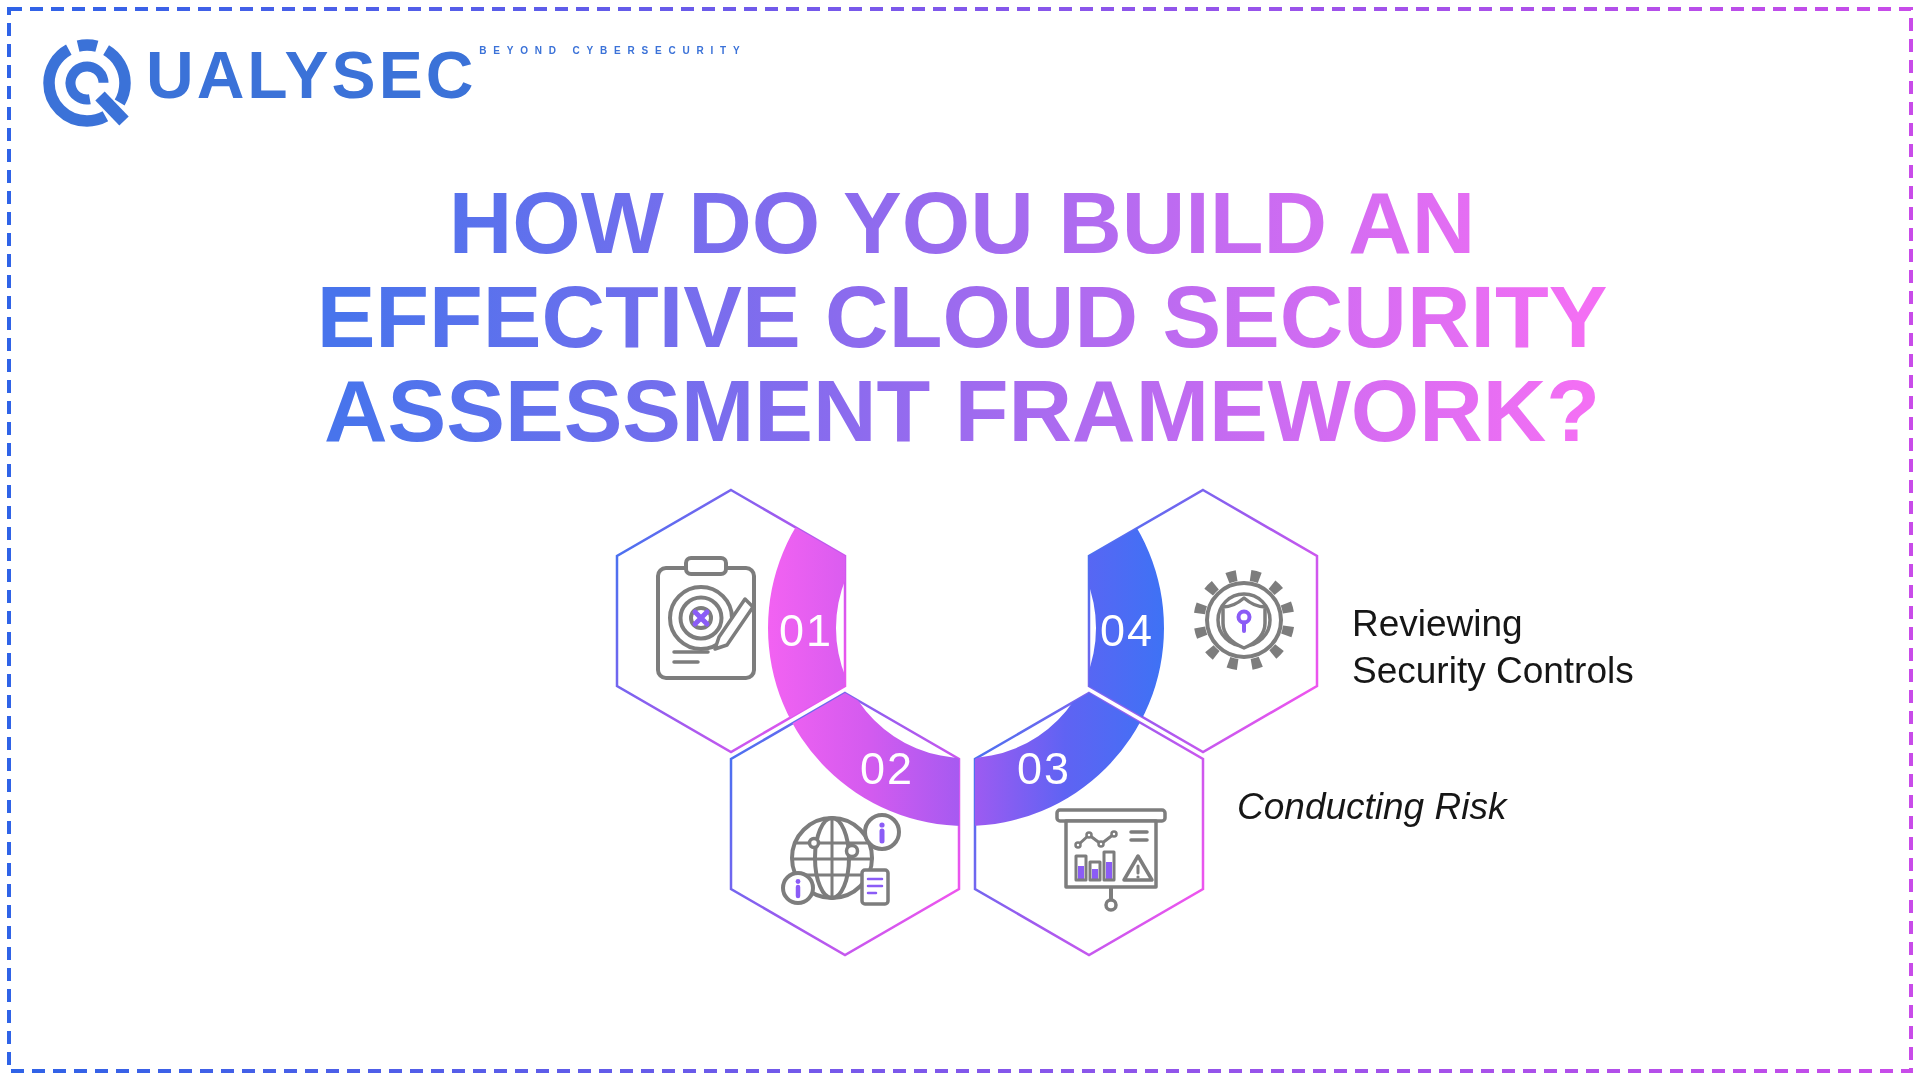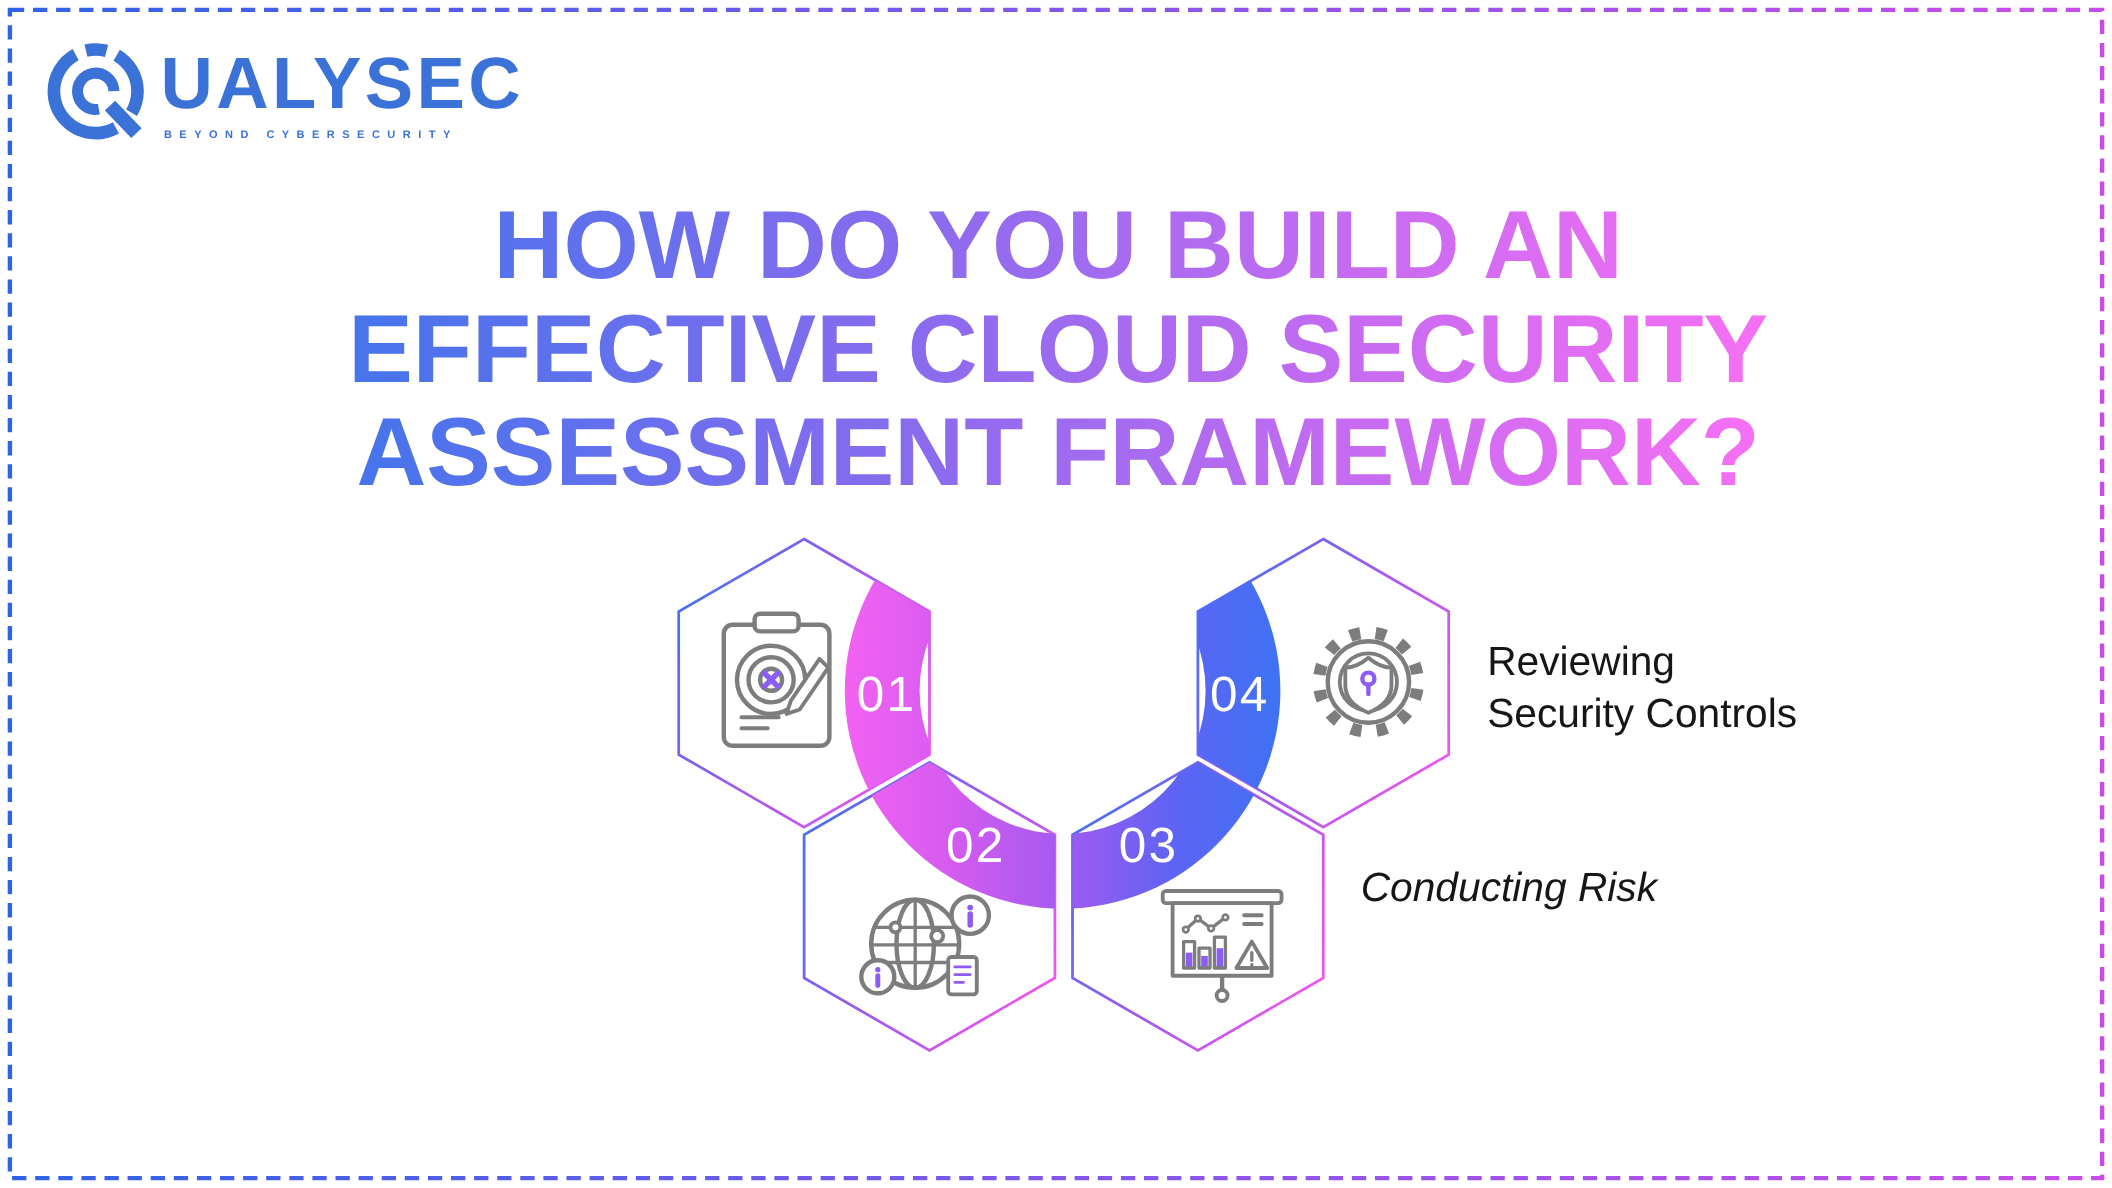--- a/index.html
+++ b/index.html
@@ -4,31 +4,31 @@
 <style>
   html,body { margin:0; padding:0; }
   body {
     width:1920px; height:1080px; position:relative; overflow:hidden;
     background:#ffffff; font-family:"Liberation Sans", sans-serif;
   }
   .scene { position:absolute; left:0; top:0; }
 
   
   .logo { position:absolute; top:36px; left:40px; display:flex; align-items:flex-start; gap:12px; }
-  .logo-text { display:flex; flex-direction:column; }
+  .logo-text { display:flex; }
   .wordmark { font-size:66px; font-weight:bold; color:#3B72D8; letter-spacing:3px; line-height:1.0; margin-top:6px; }
   .tagline  { font-size:10px; font-weight:bold; color:#3B72D8; letter-spacing:6.8px; margin-top:9px; padding-left:3px; }
 
   
   .label { position:absolute; font-size:37px; line-height:47px; color:#161616; white-space:nowrap; }
   .label.right { text-align:right; }
   .l1 { top:578px; right:1338px; }
   .l2 { top:783px; right:1215px; }
   .l3 { top:783px; left:1237px;font-style:italic; }
-  .l4 { top:578px; left:1352px; }
+  .l4 { top:600px; left:1352px; }
 
   .title-line { font-weight:bold; font-size:88px; letter-spacing:0px; }
   .num { font-weight:300; font-size:45px; letter-spacing:2px; }
 </style>
 </head>
 <body>
 
 <svg class="scene" width="1920" height="1080" viewBox="0 0 1920 1080">
   <defs>
     <linearGradient id="gBorder" gradientUnits="userSpaceOnUse" x1="0" y1="540" x2="1920" y2="540">

